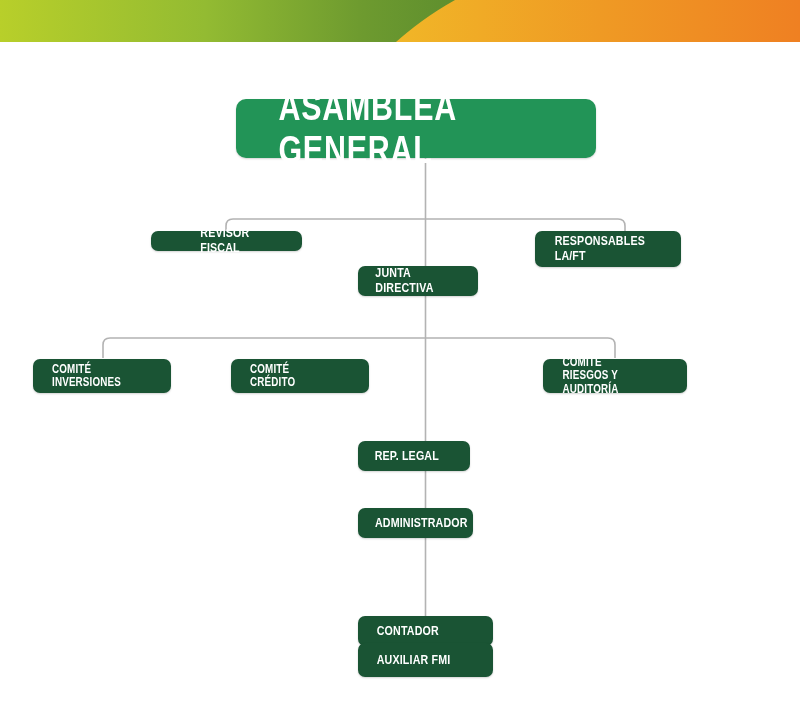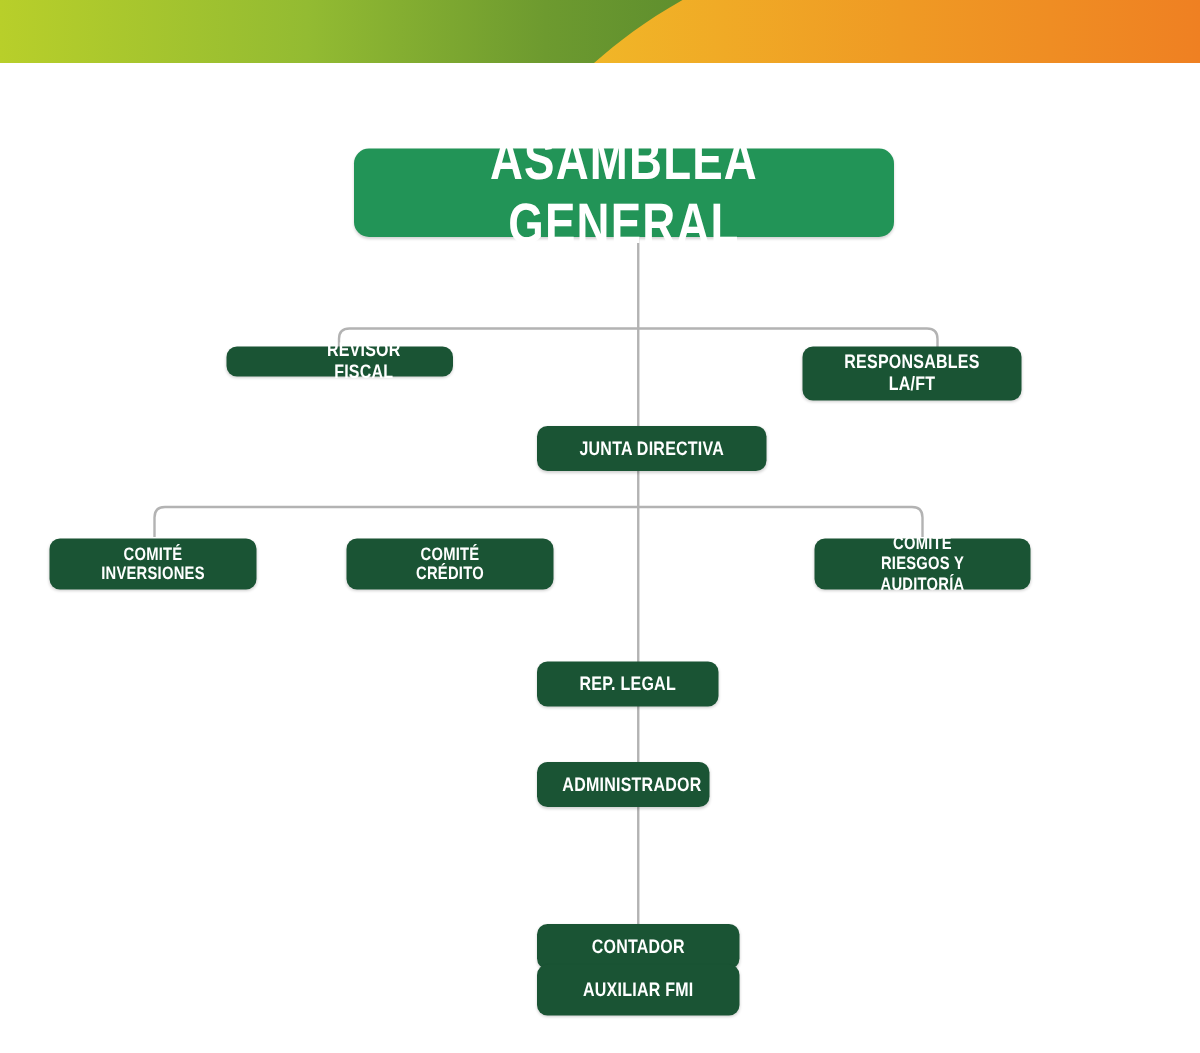--- a/index.html
+++ b/index.html
@@ -45,21 +45,21 @@
     height: 702px;
     pointer-events: none;
   }
 
   .node {
     position: absolute;
     box-sizing: border-box;
     display: flex;
     align-items: center;
     justify-content: center;
-    text-align: center;
+    text-align: left;
     color: #ffffff;
     border-radius: 7px;
     background: #1a5434;
     font-weight: bold;
     letter-spacing: 0.2px;
     line-height: 1.12;
     padding: 2px 8px;
     box-shadow: 0 1px 2px rgba(0,0,0,0.18);
     font-stretch: condensed;
   }
@@ -126,40 +126,40 @@
   </div>
 
   <div class="node small" style="left:151px; top:231px; width:151px; height:20px;padding-left:40px;">
     <span class="label">REVISOR FISCAL</span>
   </div>
 
   <div class="node small" style="left:535px; top:231px; width:146px; height:36px;">
     <span class="label">RESPONSABLES  LA/FT</span>
   </div>
 
-  <div class="node small" style="left:358px; top:266px; width:153px; height:30px;margin-top:18px;">
+  <div class="node small" style="left:358px; top:266px; width:120px; height:30px;">
     <span class="label">JUNTA DIRECTIVA</span>
   </div>
 
   <div class="node tiny" style="left:33px; top:359px; width:138px; height:34px;">
     <span class="label">COMITÉ
 INVERSIONES</span>
   </div>
 
   <div class="node tiny" style="left:231px; top:359px; width:138px; height:34px;">
     <span class="label">COMITÉ
 CRÉDITO</span>
   </div>
 
   <div class="node tiny" style="left:543px; top:359px; width:144px; height:34px;">
     <span class="label">COMITÉ
 RIESGOS Y AUDITORÍA</span>
   </div>
 
-  <div class="node small" style="left:358px; top:441px; width:121px; height:30px;">
+  <div class="node small" style="left:358px; top:441px; width:112px; height:30px;">
     <span class="label">REP. LEGAL</span>
   </div>
 
   <div class="node small" style="left:358px; top:508px; width:115px; height:30px;">
     <span class="label">ADMINISTRADOR</span>
   </div>
 
   <div class="node small" style="left:358px; top:576px; width:135px; height:30px;margin-top:40px;">
     <span class="label">CONTADOR</span>
   </div>

